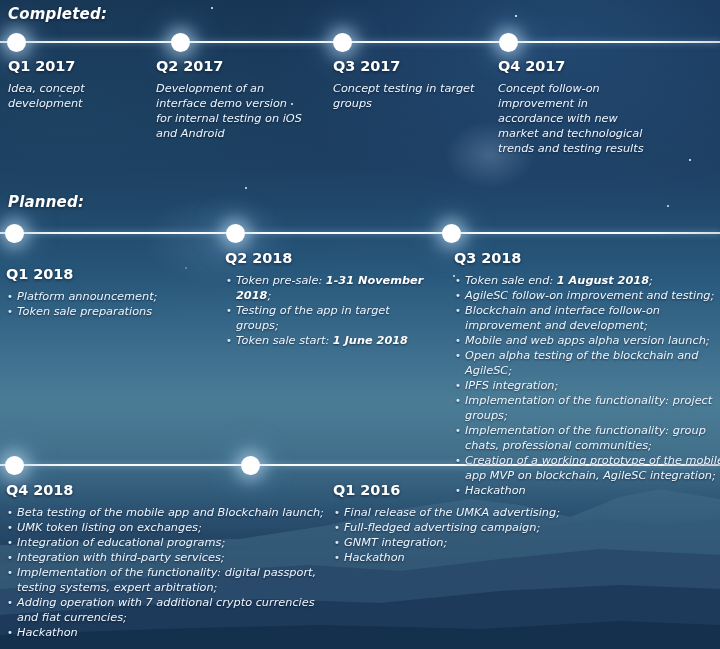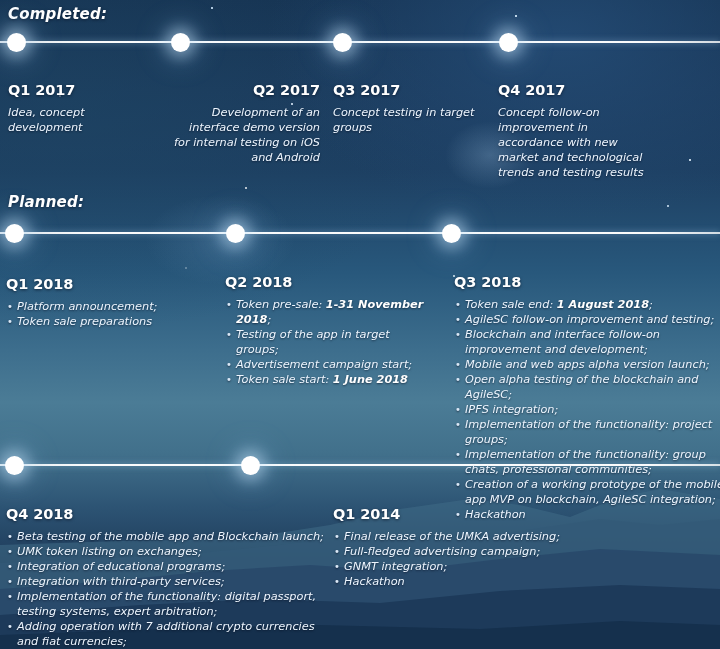--- a/index.html
+++ b/index.html
@@ -123,21 +123,21 @@
   
   .section-label {
     position: absolute;
     font-size: 15px;
     font-weight: bold;
     font-style: italic;
     letter-spacing: .2px;
     color: #ffffff;
     text-shadow: 0 1px 3px rgba(0,10,25,.55);
   }
-  .q-block { position: absolute; margin-top: 24px; }
+  .q-block { position: absolute; }
   .q-title {
     font-size: 14.5px;
     font-weight: bold;
     font-style: normal;
     letter-spacing: -.1px;
     margin-bottom: 7px;
     text-shadow: 0 1px 3px rgba(0,10,25,.6);
   }
   .q-desc {
     font-size: 11.3px;
@@ -173,25 +173,25 @@
 
   
   #lbl-completed { left: 8px;  top: 5px; }
   #lbl-planned   { left: 8px;  top: 193px; }
 
   #line-1 { top: 41px; }
   #line-2 { top: 232px; }
   #line-3 { top: 464px; }
 
   #b-q1-2017 { left: 8px;   top: 58px;  width: 150px; }
-  #b-q2-2017 { left: 170px; top: 58px;  width: 150px; text-align: right; }
+  #b-q2-2017 { left: 156px; top: 58px;  width: 150px; }
   #b-q3-2017 { left: 333px; top: 58px;  width: 150px; }
   #b-q4-2017 { left: 498px; top: 58px;  width: 152px; }
 
-  #b-q1-2018 { left: 6px;   top: 252px; width: 200px; }
+  #b-q1-2018 { left: 6px;   top: 266px; width: 200px; }
   #b-q2-2018 { left: 225px; top: 250px; width: 205px; }
   #b-q3-2018 { left: 454px; top: 250px; width: 272px; }
 
   #b-q4-2018 { left: 6px;   top: 482px; width: 318px; }
   #b-q1-2019 { left: 333px; top: 482px; width: 330px; }
 </style>
 </head>
 <body>
 
 <div id="roadmap">
@@ -255,21 +255,20 @@
         <li>Platform announcement;</li>
         <li>Token sale preparations</li>
       </ul>
   </div>
 
   <div id="b-q2-2018" class="q-block">
     <div class="q-title">Q2 2018</div>
     <ul class="q-list">
         <li>Token pre-sale: <b>1-31 November 2018</b>;</li>
         <li>Testing of the app in target groups;</li>
-        <li>Advertisement campaign start;</li>
         <li>Token sale start: <b>1 June 2018</b></li>
       </ul>
   </div>
 
   <div id="b-q3-2018" class="q-block">
     <div class="q-title">Q3 2018</div>
     <ul class="q-list">
         <li>Token sale end: <b>1 August 2018</b>;</li>
         <li>AgileSC follow-on improvement and testing;</li>
         <li>Blockchain and interface follow-on improvement and development;</li>
@@ -290,21 +289,21 @@
         <li>UMK token listing on exchanges;</li>
         <li>Integration of educational programs;</li>
         <li>Integration with third-party services;</li>
         <li>Implementation of the functionality: digital passport, testing systems, expert arbitration;</li>
         <li>Adding operation with 7 additional crypto currencies and fiat currencies;</li>
         <li>Hackathon</li>
       </ul>
   </div>
 
   <div id="b-q1-2019" class="q-block">
-    <div class="q-title">Q1 2014</div>
+    <div class="q-title">Q1 2016</div>
     <ul class="q-list">
         <li>Final release of the UMKA advertising;</li>
         <li>Full-fledged advertising campaign;</li>
         <li>GNMT integration;</li>
         <li>Hackathon</li>
       </ul>
   </div>
 
 </div>
 

